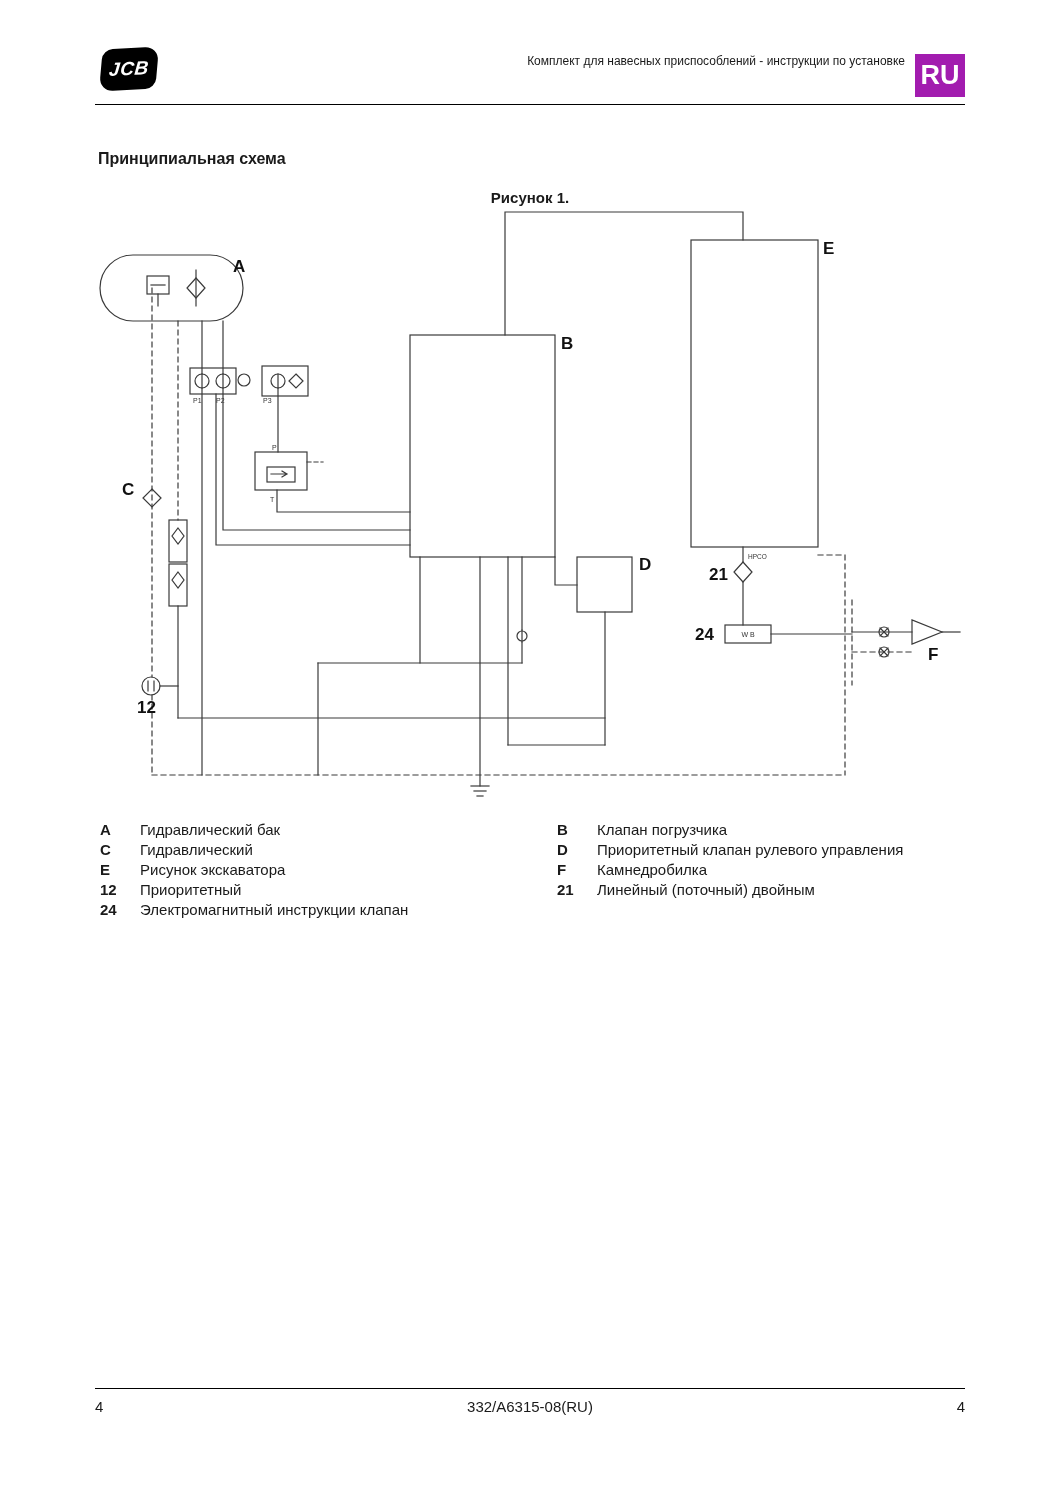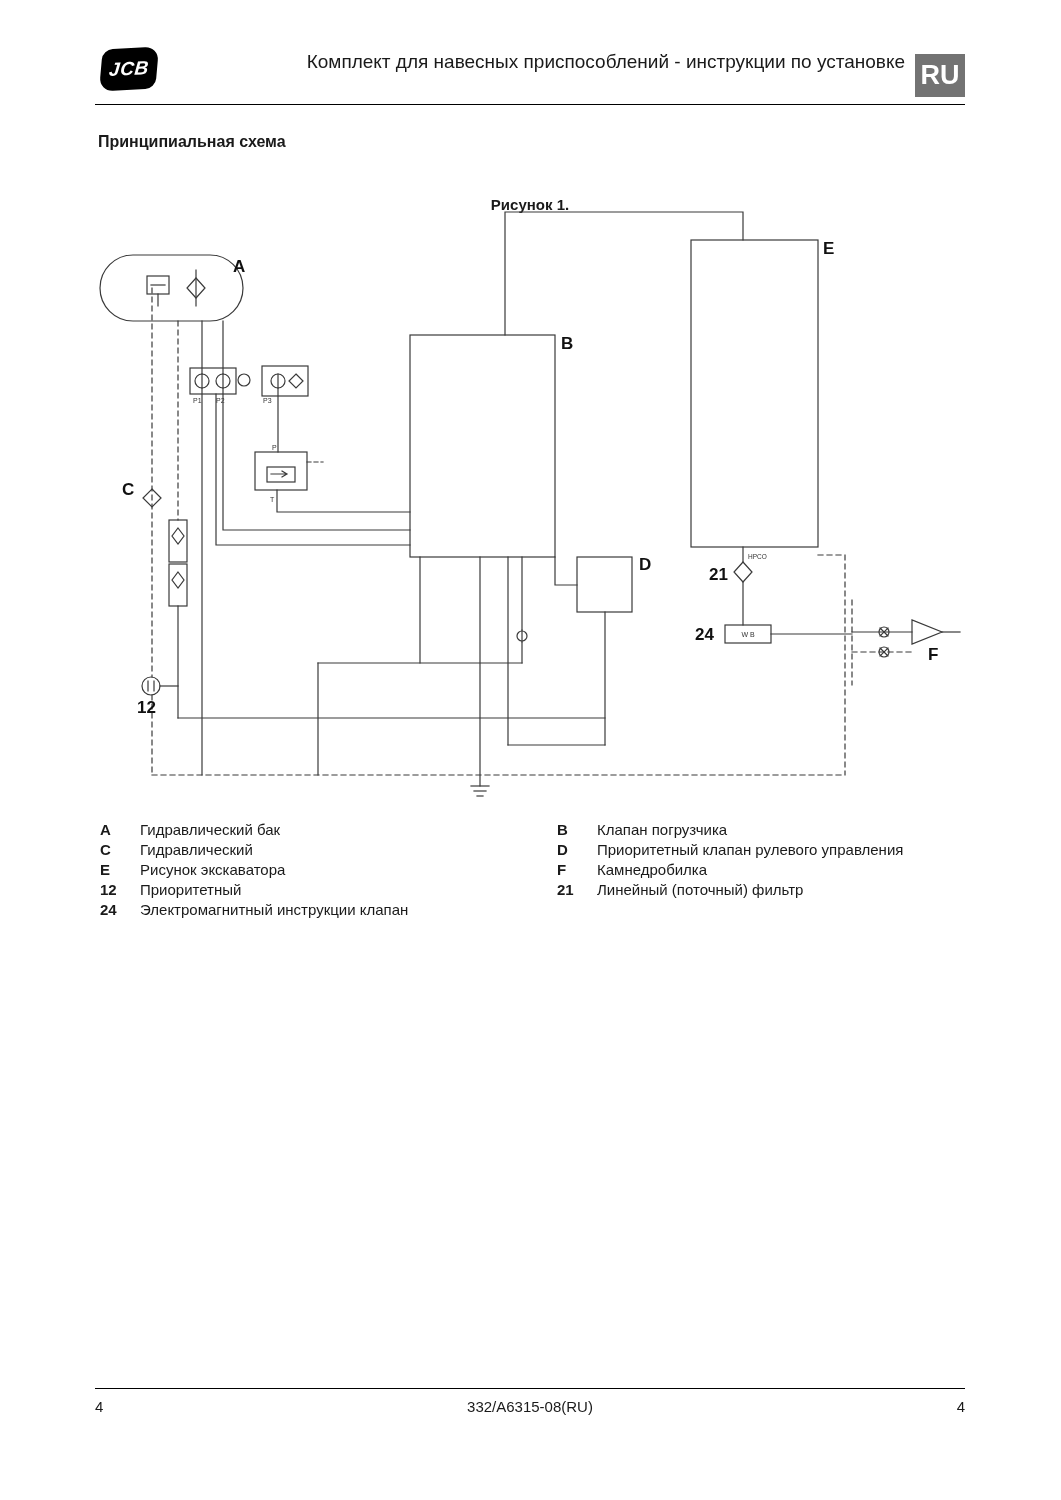--- a/index.html
+++ b/index.html
@@ -4,27 +4,27 @@
 <style>
   * { margin:0; padding:0; box-sizing:border-box; }
   html,body { background:#ffffff; }
   body { font-family:"Liberation Sans", sans-serif; color:#1a1a1a; }
   .page { position:relative; width:1061px; height:1500px; background:#fff; overflow:hidden; margin:0 auto; }
 
   .header { position:absolute; top:48px; left:95px; width:870px; display:flex; align-items:flex-start; }
   .logo { width:56px; height:42px; background:#000; border-radius:10px 14px 10px 14px;
           transform:skewX(-8deg) rotate(-3deg); display:flex; align-items:center; justify-content:center; margin-left:6px; }
   .logo span { color:#fff; font-weight:bold; font-style:italic; font-size:19px; letter-spacing:.5px; }
-  .titles { flex:1; text-align:right; font-size:19px; line-height:21px; padding:3px 10px 0 0; }
-  .lang-badge { width:50px; height:43px; background:#737373; color:#fff; font-size:27px; font-weight:bold;
+  .titles { flex:1; text-align:right; font-size:12px; line-height:21px; padding:3px 10px 0 0; }
+  .lang-badge { width:50px; height:43px; background:#a21caf; color:#fff; font-size:27px; font-weight:bold;
                 display:flex; align-items:center; justify-content:center; margin-top:6px; }
   .header-rule { position:absolute; top:104px; left:95px; width:870px; height:1px; background:#000; }
 
-  .section-title { position:absolute; top:133px; left:98px; font-size:16px; font-weight:bold; }
-  .figure-caption { position:absolute; top:196px; left:95px; width:870px; text-align:center; font-size:15px; font-weight:bold; }
+  .section-title { position:absolute; top:150px; left:98px; font-size:16px; font-weight:bold; }
+  .figure-caption { position:absolute; top:189px; left:95px; width:870px; text-align:center; font-size:15px; font-weight:bold; }
 
   .diagram { position:absolute; top:190px; left:0; }
 
   .legend { position:absolute; top:820px; left:100px; width:865px; display:flex; font-size:15px; }
   .legend-col { display:flex; flex-direction:column; }
   .legend-col.left { width:457px; }
   .legend-col.right { flex:1; }
   .legend-row { display:flex; line-height:20px; }
   .legend-key { width:40px; font-weight:bold; flex:0 0 40px; }
 
@@ -231,21 +231,21 @@
       <div class="legend-row">
         <span class="legend-key">D</span>
         <span class="legend-label">Приоритетный клапан рулевого управления</span>
       </div>
       <div class="legend-row">
         <span class="legend-key">F</span>
         <span class="legend-label">Камнедробилка</span>
       </div>
       <div class="legend-row">
         <span class="legend-key">21</span>
-        <span class="legend-label">Линейный (поточный) фильтр</span>
+        <span class="legend-label">Линейный (поточный) двойным</span>
       </div>
     </div>
   </div>
 
   <div class="footer">
     <span>4</span>
     <span>332/A6315-08(RU)</span>
     <span>4</span>
   </div>
 

